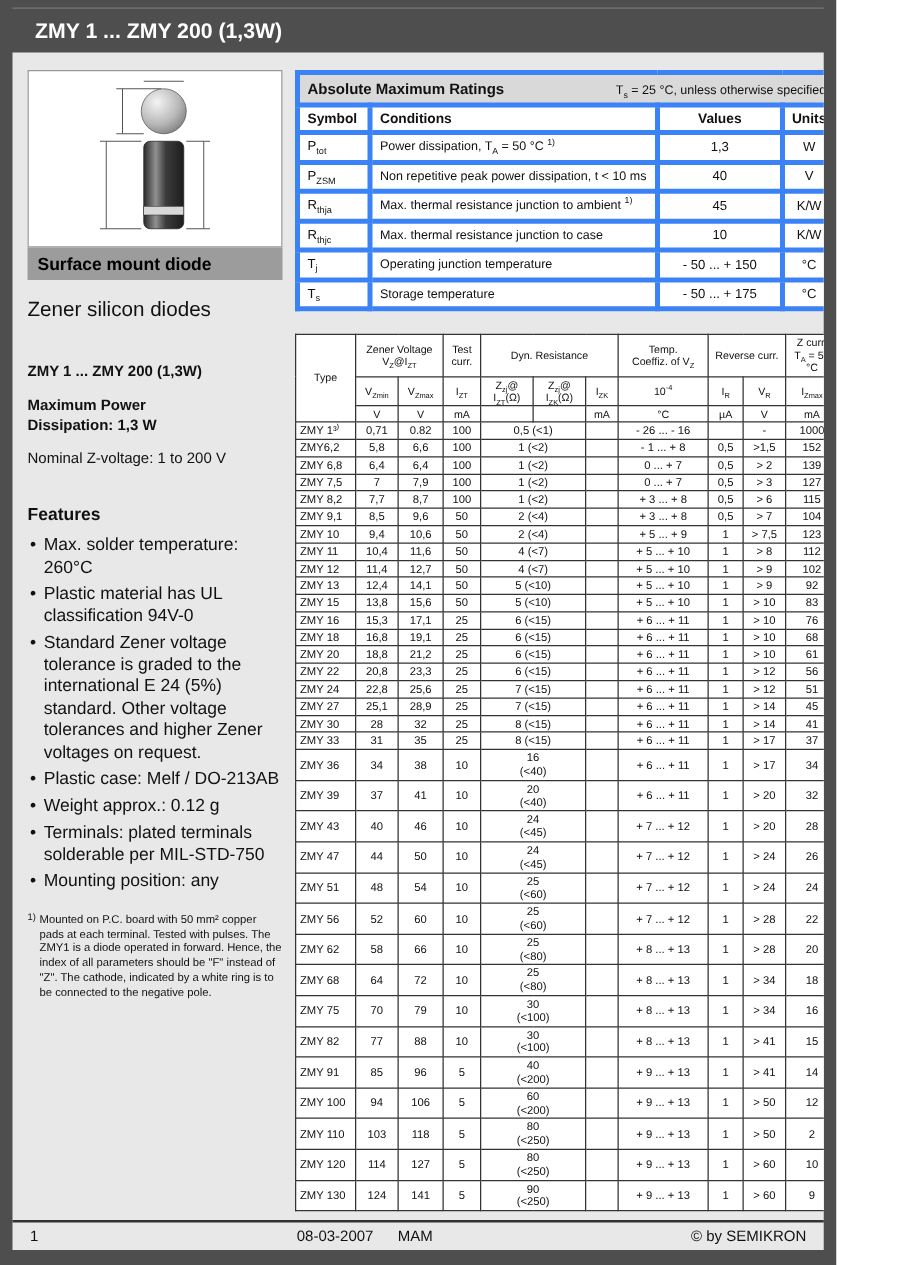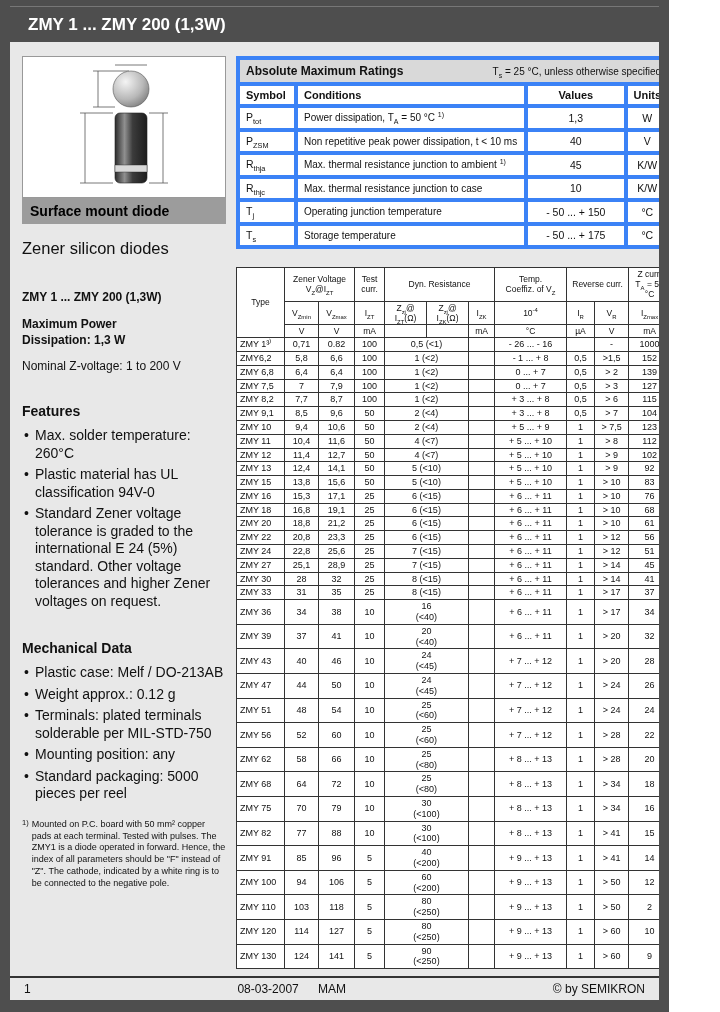--- a/index.html
+++ b/index.html
@@ -115,27 +115,25 @@
       </div>
       <div class="nominal">Nominal Z-voltage: 1 to 200 V</div>
 
       <div class="section-title">Features</div>
       <ul class="bullets">
         <li>Max. solder temperature: 260°C</li>
         <li>Plastic material has UL classification 94V-0</li>
         <li>Standard Zener voltage tolerance is graded to the international E 24 (5%) standard. Other voltage tolerances and higher Zener voltages on request.</li>
       </ul>
 
-      <div class="section-title">Mechanical Data</div>
       <ul class="bullets">
         <li>Plastic case: Melf / DO-213AB</li>
         <li>Weight approx.: 0.12 g</li>
         <li>Terminals: plated terminals solderable per MIL-STD-750</li>
         <li>Mounting position: any</li>
-        <li>Standard packaging: 5000 pieces per reel</li>
       </ul>
 
       <div class="footnote">
         <span class="fn-marker">1)</span>
         <span>Mounted on P.C. board with 50 mm² copper pads at each terminal. Tested with pulses. The ZMY1 is a diode operated in forward. Hence, the index of all parameters should be "F" instead of "Z". The cathode, indicated by a white ring is to be connected to the negative pole.</span>
       </div>
     </div>
 
     <div class="right-col">
       <table class="abs-table">

